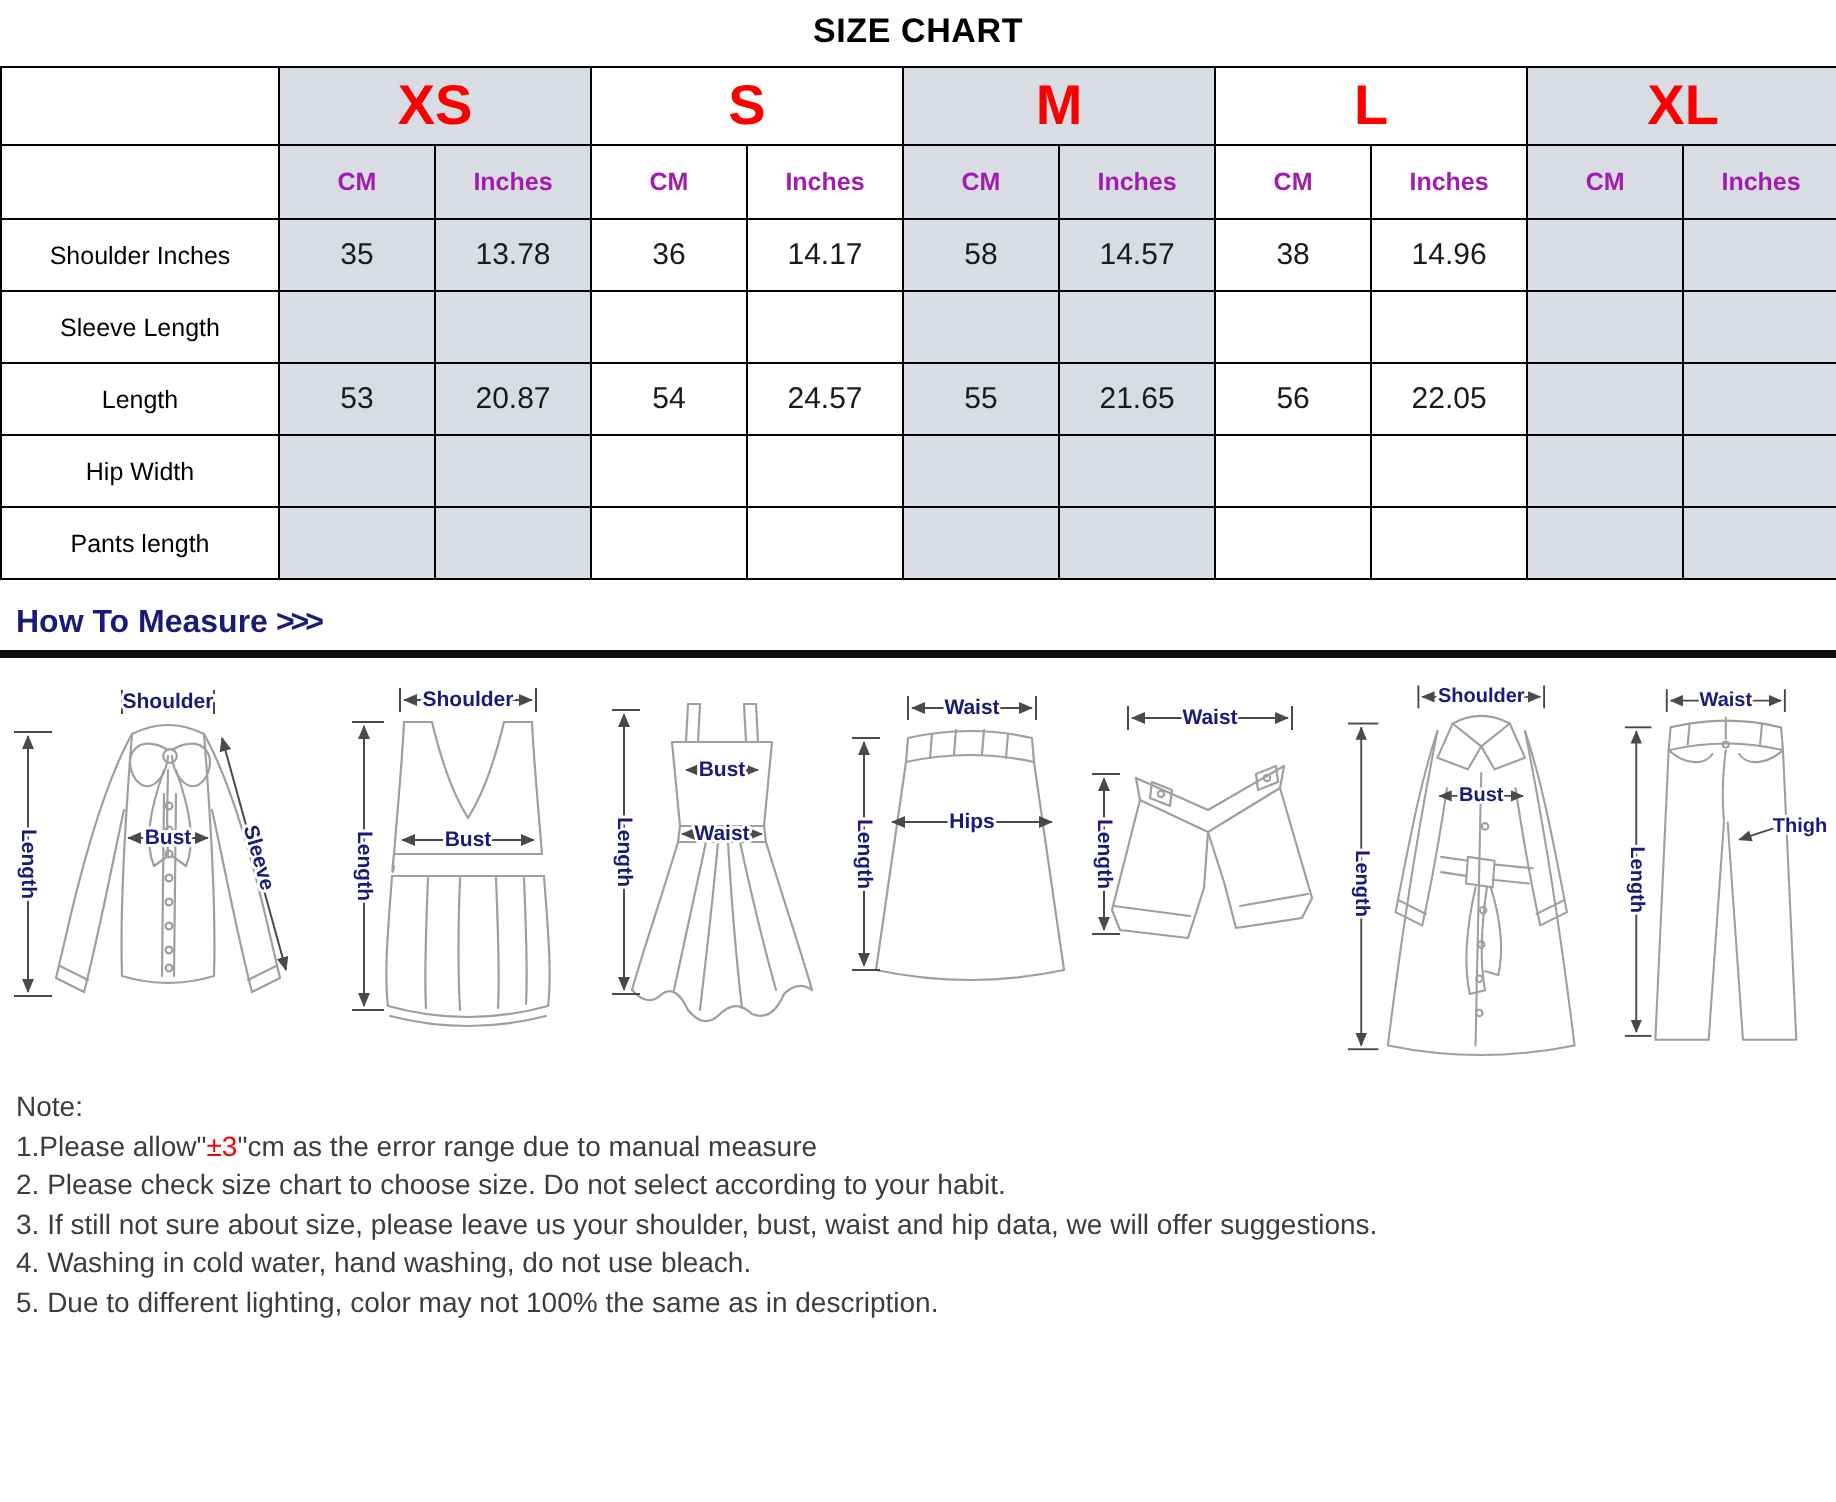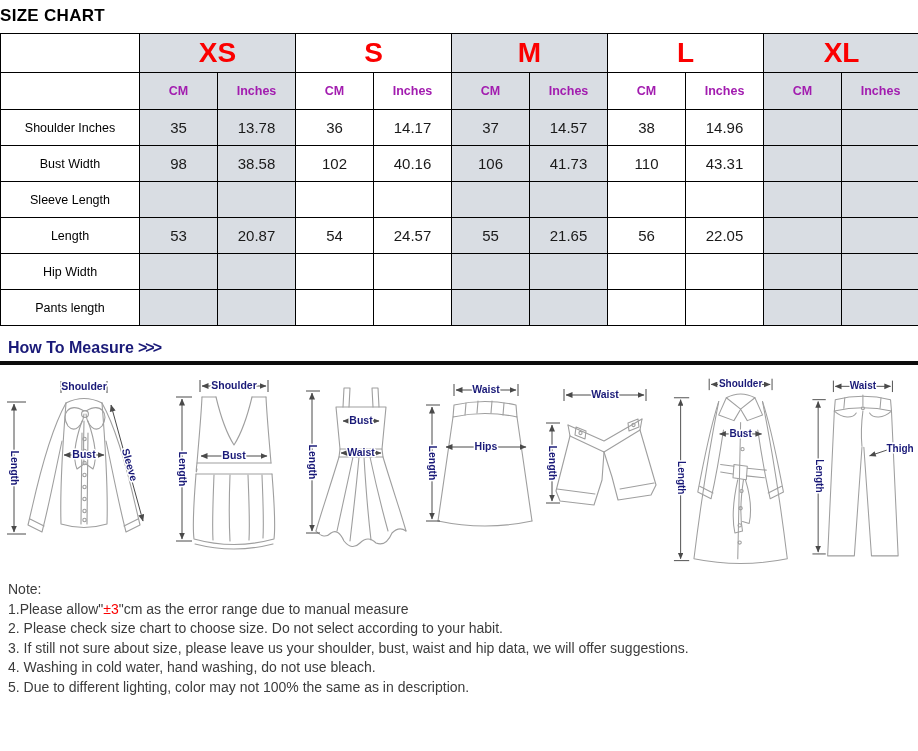--- a/index.html
+++ b/index.html
@@ -13,21 +13,21 @@
   *{box-sizing:border-box;}
   html,body{margin:0;padding:0;background:#fff;}
   body{
     width:918px;height:751px;overflow:hidden;
     font-family:"Liberation Sans",sans-serif;color:var(--ink);
   }
   .page{width:918px;height:751px;position:relative;}
 
   
   .title{
-    margin:6px 0 7px 0;
+    margin:6px 0 7px 0;text-align:center;
     font-size:17px;font-weight:bold;color:#000;letter-spacing:.3px;
   }
 
   
   table.size-table{
     width:918px;border-collapse:collapse;table-layout:fixed;
   }
   table.size-table td,table.size-table th{
     border:1px solid #000;text-align:center;vertical-align:middle;
     padding:0;overflow:hidden;white-space:nowrap;
@@ -121,37 +121,24 @@
           <th class="unit shaded">Inches</th>
         </tr>
       </thead>
     <tbody>
         <tr>
           <td class="rowlabel">Shoulder Inches</td>
           <td class="val shaded">35</td>
           <td class="val shaded">13.78</td>
           <td class="val">36</td>
           <td class="val">14.17</td>
-          <td class="val shaded">37</td>
+          <td class="val shaded">58</td>
           <td class="val shaded">14.57</td>
           <td class="val">38</td>
           <td class="val">14.96</td>
-          <td class="val shaded"></td>
-          <td class="val shaded"></td>
-        </tr>
-        <tr>
-          <td class="rowlabel">Bust Width</td>
-          <td class="val shaded">98</td>
-          <td class="val shaded">38.58</td>
-          <td class="val">102</td>
-          <td class="val">40.16</td>
-          <td class="val shaded">106</td>
-          <td class="val shaded">41.73</td>
-          <td class="val">110</td>
-          <td class="val">43.31</td>
           <td class="val shaded"></td>
           <td class="val shaded"></td>
         </tr>
         <tr>
           <td class="rowlabel">Sleeve Length</td>
           <td class="val shaded"></td>
           <td class="val shaded"></td>
           <td class="val"></td>
           <td class="val"></td>
           <td class="val shaded"></td>

